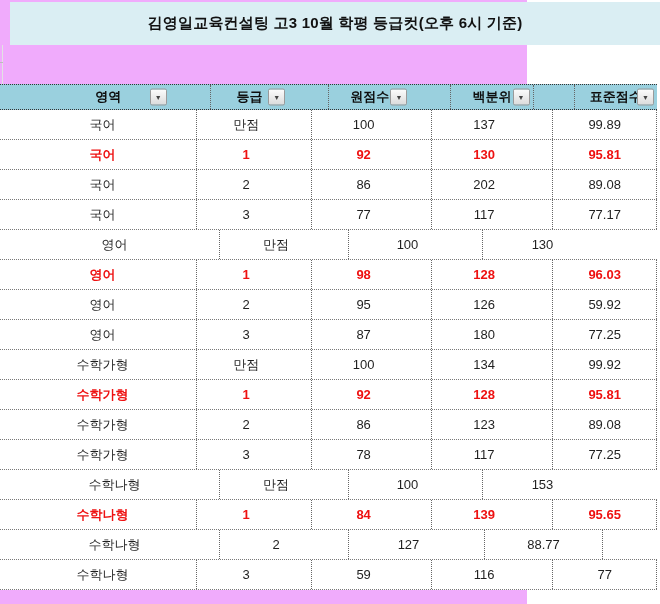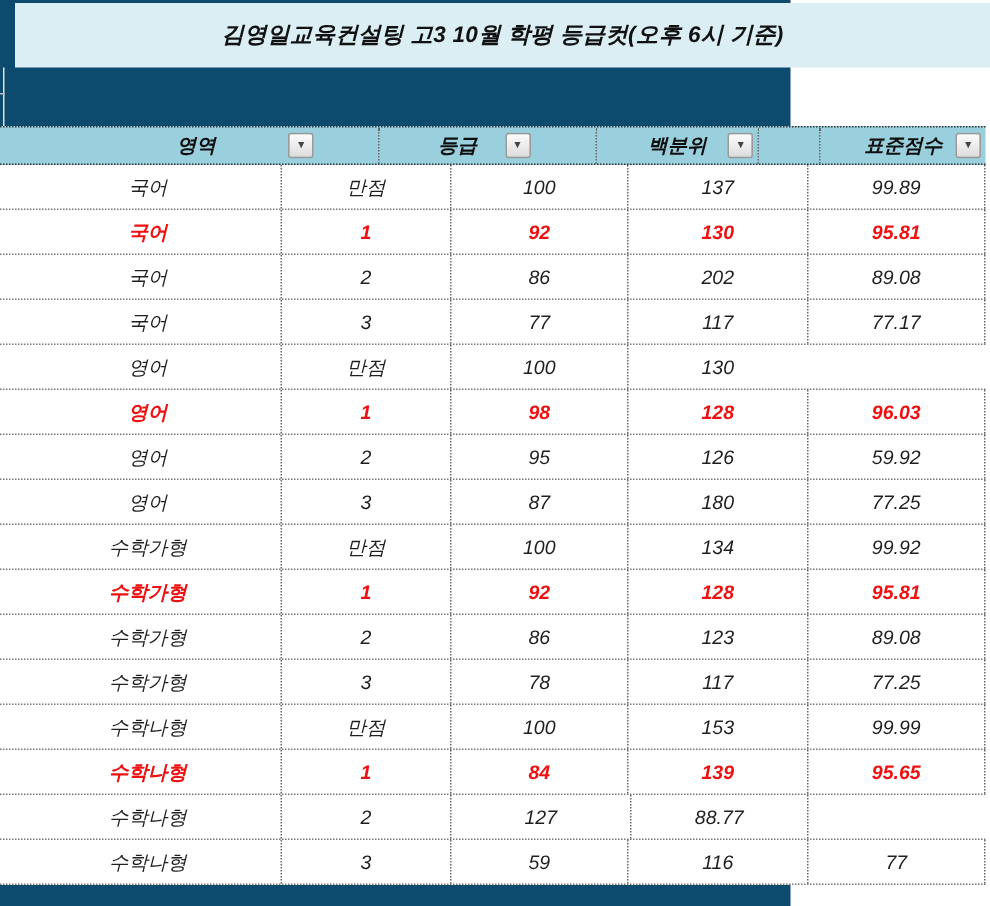--- a/index.html
+++ b/index.html
@@ -4,22 +4,21 @@
 <style>
   * { margin: 0; padding: 0; box-sizing: border-box; }
   html, body { background: #ffffff; }
   body {
     font-family: "Liberation Sans", "DejaVu Sans", sans-serif;
     width: 660px; height: 604px; overflow: hidden;
   }
   .page {
     position: relative;
     width: 527px; height: 604px;
-    background: #0c4a6e;
-    font-style: italic;
+    background: #f0abfc;
   }
 
   
   .faint-vline {
     position: absolute; left: 2px; top: 45px;
     width: 1px; height: 545px;
     background: #e2e2e2;
   }
   .gap-tick {
     position: absolute; left: 0; top: 62px;
@@ -45,20 +44,21 @@
     display: flex; height: 26px;
     background: var(--header-bg, #9AD0DE);
     border-top: 1px dotted #333333;
     border-bottom: 1px dotted #333333;
     gap: 40px;
   }
   .drow {
     display: flex; height: 30px;
     border-bottom: 1px dotted #787878;
     background: #ffffff;
+    gap: 16px;
   }
   .cell {
     display: flex; align-items: center; justify-content: center;
     font-size: 13px; color: #1f1f1f;
     position: relative;
     height: 100%;
     overflow: hidden;
   }
   .gutter { width: 10px; }
   .c0 { width: 177px; }
@@ -107,20 +107,26 @@
         <span class="fbtn">
             <span>▼</span>
           </span>
       </div>
       <div class="cell c1">
         <span>등급</span>
         <span class="fbtn">
             <span>▼</span>
           </span>
       </div>
+      <div class="cell c2">
+        <span>원점수</span>
+        <span class="fbtn">
+            <span>▼</span>
+          </span>
+      </div>
       <div class="cell c4">
         <span>백분위</span>
         <span class="fbtn">
             <span>▼</span>
           </span>
       </div>
       <div class="cell c3">
         <span>표준점수</span>
         <span class="fbtn">
             <span>▼</span>
@@ -222,21 +228,20 @@
           <div class="cell c2">78</div>
           <div class="cell c3">117</div>
           <div class="cell c4">77.25</div>
         </div>
         <div class="drow">
           <div class="cell gutter"></div>
           <div class="cell c0">수학나형</div>
           <div class="cell c1">만점</div>
           <div class="cell c2">100</div>
           <div class="cell c3">153</div>
-          <div class="cell c4">99.99</div>
         </div>
         <div class="drow hl">
           <div class="cell gutter"></div>
           <div class="cell c0">수학나형</div>
           <div class="cell c1">1</div>
           <div class="cell c2">84</div>
           <div class="cell c3">139</div>
           <div class="cell c4">95.65</div>
         </div>
         <div class="drow">

